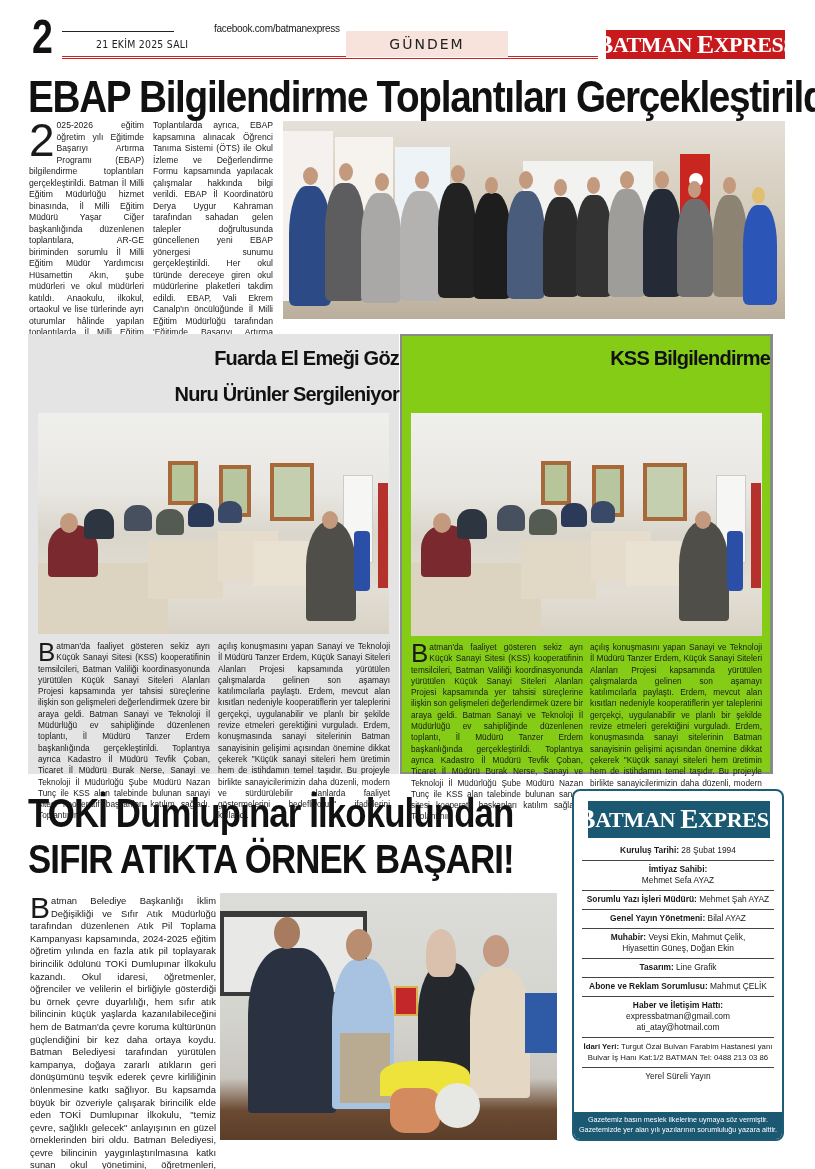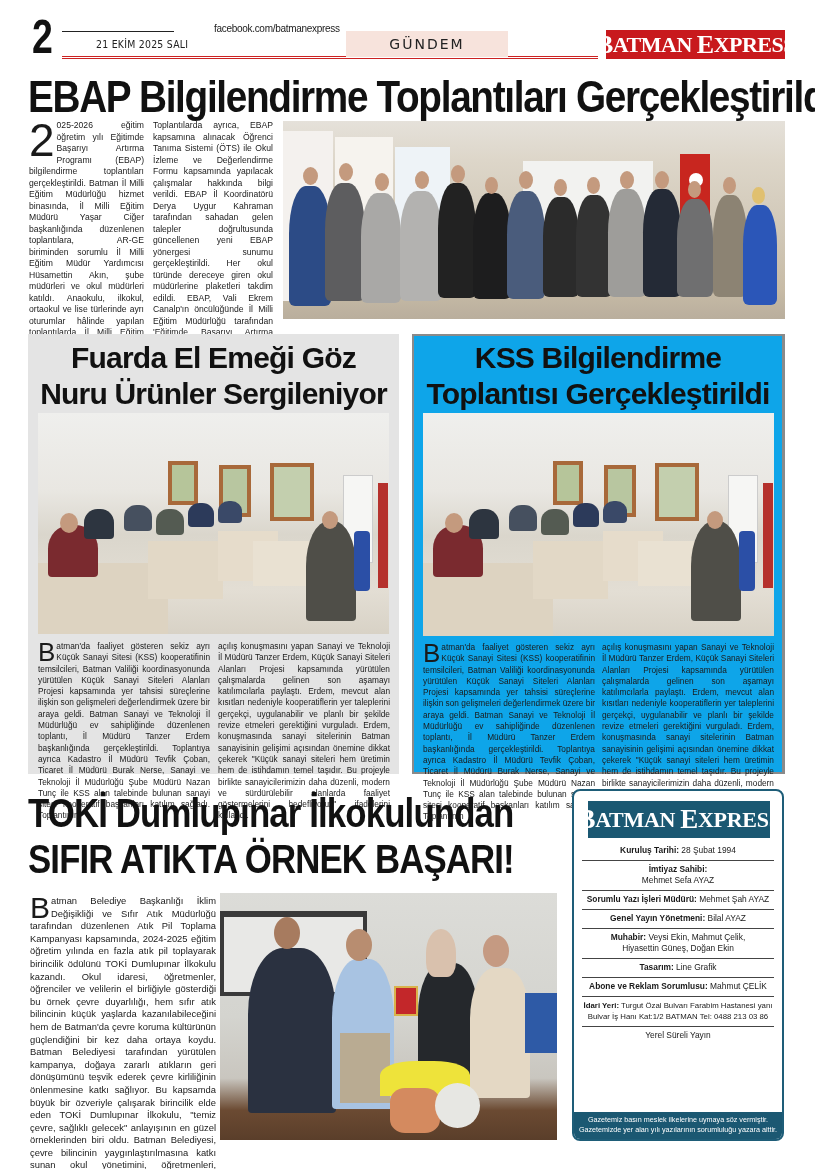--- a/index.html
+++ b/index.html
@@ -23,22 +23,22 @@
   .a1-col { position: absolute; top: 120px; font-size: 8.6px; line-height: 11.5px; text-align: justify; color: #1a1a1a; }
   .a1-col1 { left: 29px; width: 115px; }
   .a1-col2 { left: 153px; width: 120px; }
   .dropcap { float: left; font-size: 46px; line-height: 36px; margin-right: 2px; margin-top: 2px; font-family: "Liberation Sans", sans-serif; }
   .photo { position: absolute; overflow: hidden; }
   .photo1 { left: 283px; top: 121px; width: 502px; height: 198px; background: linear-gradient(180deg, #e5e1da 0%, #ddd6c9 20%, #cfc6b5 60%, #c7bba6 85%, #b9ae9d 100%); }
 
   
   .box { position: absolute; top: 334px; height: 440px; }
   .box-left { left: 28px; width: 371px; background: #e4e4e4; }
-  .box-right { left: 412px; width: 373px; background: #0ea5e9; border: 2px solid #8a8a8a; border-right-width: 3px; }
-  .box-title { position: absolute; left: 0; right: 0; top: 6px; text-align: center; font-weight: bold; font-size: 30px; line-height: 36px; letter-spacing: -0.8px; color: #111; }
+  .box-right { left: 400px; width: 373px; background: #84cc16; border: 2px solid #8a8a8a; border-right-width: 3px; }
+  .box-title { position: absolute; left: 0; right: 0; top: 6px; text-align: right; font-weight: bold; font-size: 20px; line-height: 36px; letter-spacing: -0.8px; color: #111; }
   .box-photo { position: absolute; left: 10px; top: 79px; width: 351px; height: 221px; background: linear-gradient(180deg, #efefed 0%, #e9e7e2 35%, #dad6cc 55%, #e3ded4 80%, #d8d2c6 100%); overflow: hidden; }
   .box-text { position: absolute; top: 307px; font-size: 8.3px; line-height: 11.3px; text-align: justify; color: #1a1a1a; }
   .box-text.c1 { left: 10px; width: 172px; }
   .box-text.c2 { left: 190px; width: 172px; }
   .dropcap-sm { float: left; font-size: 26px; line-height: 20px; margin-right: 1px; margin-top: 1px; }
 
   
   .h3 { position: absolute; left: 28px; top: 790px; width: 540px; font-weight: bold; font-size: 40px; line-height: 46px; letter-spacing: -1px; color: #111; transform: scaleX(0.87); transform-origin: left top; white-space: nowrap; }
 
   .a3-text { position: absolute; left: 30px; top: 895px; width: 186px; font-size: 9.4px; line-height: 12.6px; text-align: justify; color: #1a1a1a; }
@@ -151,21 +151,20 @@
   </div>
   <div class="box-text c1">
     <span class="dropcap-sm">B</span><span>atman'da faaliyet gösteren sekiz ayrı Küçük Sanayi Sitesi (KSS) kooperatifinin temsilcileri, Batman Valiliği koordinasyonunda yürütülen Küçük Sanayi Siteleri Alanları Projesi kapsamında yer tahsisi süreçlerine ilişkin son gelişmeleri değerlendirmek üzere bir araya geldi. Batman Sanayi ve Teknoloji İl Müdürlüğü ev sahipliğinde düzenlenen toplantı, İl Müdürü Tanzer Erdem başkanlığında gerçekleştirildi. Toplantıya ayrıca Kadastro İl Müdürü Tevfik Çoban, Ticaret İl Müdürü Burak Nerse, Sanayi ve Teknoloji İl Müdürlüğü Şube Müdürü Nazan Tunç ile KSS alan talebinde bulunan sanayi sitesi kooperatif başkanları katılım sağladı. Toplantının</span>
   </div>
   <div class="box-text c2">açılış konuşmasını yapan Sanayi ve Teknoloji İl Müdürü Tanzer Erdem, Küçük Sanayi Siteleri Alanları Projesi kapsamında yürütülen çalışmalarda gelinen son aşamayı katılımcılarla paylaştı. Erdem, mevcut alan kısıtları nedeniyle kooperatiflerin yer taleplerini gerçekçi, uygulanabilir ve planlı bir şekilde revize etmeleri gerektiğini vurguladı. Erdem, konuşmasında sanayi sitelerinin Batman sanayisinin gelişimi açısından önemine dikkat çekerek "Küçük sanayi siteleri hem üretimin hem de istihdamın temel taşıdır. Bu projeyle birlikte sanayicilerimizin daha düzenli, modern ve sürdürülebilir alanlarda faaliyet göstermelerini hedefliyoruz" ifadelerini kullandı.</div>
 </div>
 
 <div class="box box-right">
   <div class="box-title" style="top:4px;">
     <div>KSS Bilgilendirme</div>
-    <div>Toplantısı Gerçekleştirildi</div>
   </div>
   <div class="box-photo" style="left:9px;top:77px;width:351px;height:223px;">
     <div style="position:absolute;left:130px;top:48px;width:30px;height:44px;background:#a8693a;"></div>
     <div style="position:absolute;left:181px;top:52px;width:32px;height:52px;background:#a8693a;"></div>
     <div style="position:absolute;left:232px;top:50px;width:44px;height:58px;background:#a8693a;"></div>
     <div style="position:absolute;left:134px;top:52px;width:22px;height:36px;background:#b6c59a;"></div>
     <div style="position:absolute;left:185px;top:56px;width:24px;height:44px;background:#b8c6a0;"></div>
     <div style="position:absolute;left:236px;top:54px;width:36px;height:50px;background:#c3cfae;"></div>
     <div style="position:absolute;left:305px;top:62px;width:30px;height:88px;background:#f6f6f4;border:1px solid #ccc;"></div>
     <div style="position:absolute;left:340px;top:70px;width:10px;height:105px;background:#b5312c;"></div>
@@ -226,20 +225,21 @@
       <span>XPRESS</span>
   </div>
   <div class="mh-rows">
     <div class="mh-row"><b>Kuruluş Tarihi:</b><span style="white-space:pre"> 28 Şubat 1994</span></div>
     <div class="mh-row"><b>İmtiyaz Sahibi:</b><br><span>Mehmet Sefa AYAZ</span></div>
     <div class="mh-row"><b>Sorumlu Yazı İşleri Müdürü:</b><span style="white-space:pre"> Mehmet Şah AYAZ</span></div>
     <div class="mh-row"><b>Genel Yayın Yönetmeni:</b><span style="white-space:pre"> Bilal AYAZ</span></div>
     <div class="mh-row"><b>Muhabir:</b><span style="white-space:pre"> Veysi Ekin, Mahmut Çelik,</span><br><span>Hiyasettin Güneş, Doğan Ekin</span></div>
     <div class="mh-row"><b>Tasarım:</b><span style="white-space:pre"> Line Grafik</span></div>
     <div class="mh-row"><b>Abone ve Reklam Sorumlusu:</b><span style="white-space:pre"> Mahmut ÇELİK</span></div>
+    <div class="mh-row"><b>Haber ve İletişim Hattı:</b><br><span>expressbatman@gmail.com</span><br><span>ati_atay@hotmail.com</span></div>
     <div class="mh-row" style="font-size:7.8px;"><b>İdari Yeri:</b><span style="white-space:pre"> Turgut Özal Bulvarı Farabim Hastanesi yanı</span><br><span>Bulvar İş Hanı Kat:1/2 BATMAN Tel: 0488 213 03 86</span></div>
     <div class="mh-row"><span>Yerel Süreli Yayın</span></div>
   </div>
   <div class="mh-footer">
     <div>Gazetemiz basın meslek ilkelerine uymaya söz vermiştir.</div>
     <div>Gazetemizde yer alan yılı yazılarının sorumluluğu yazara aittir.</div>
   </div>
 </div>
 
 </body></html>

